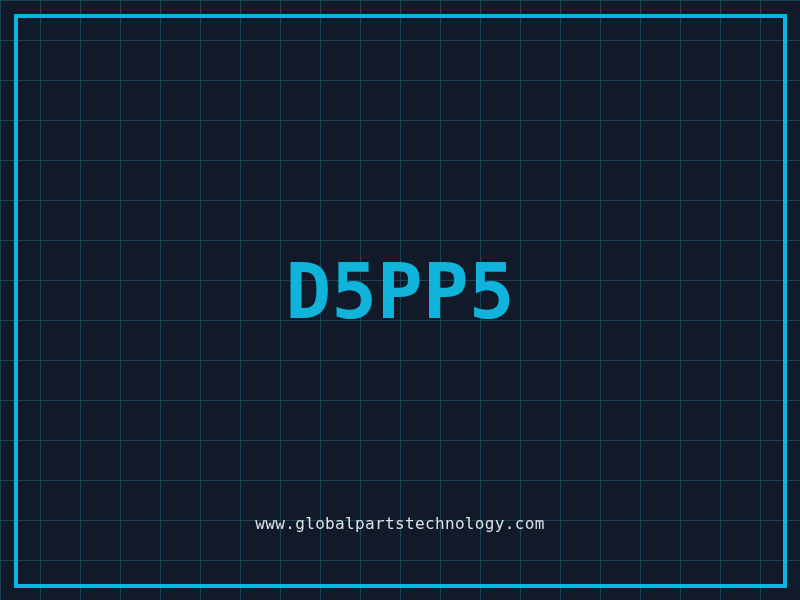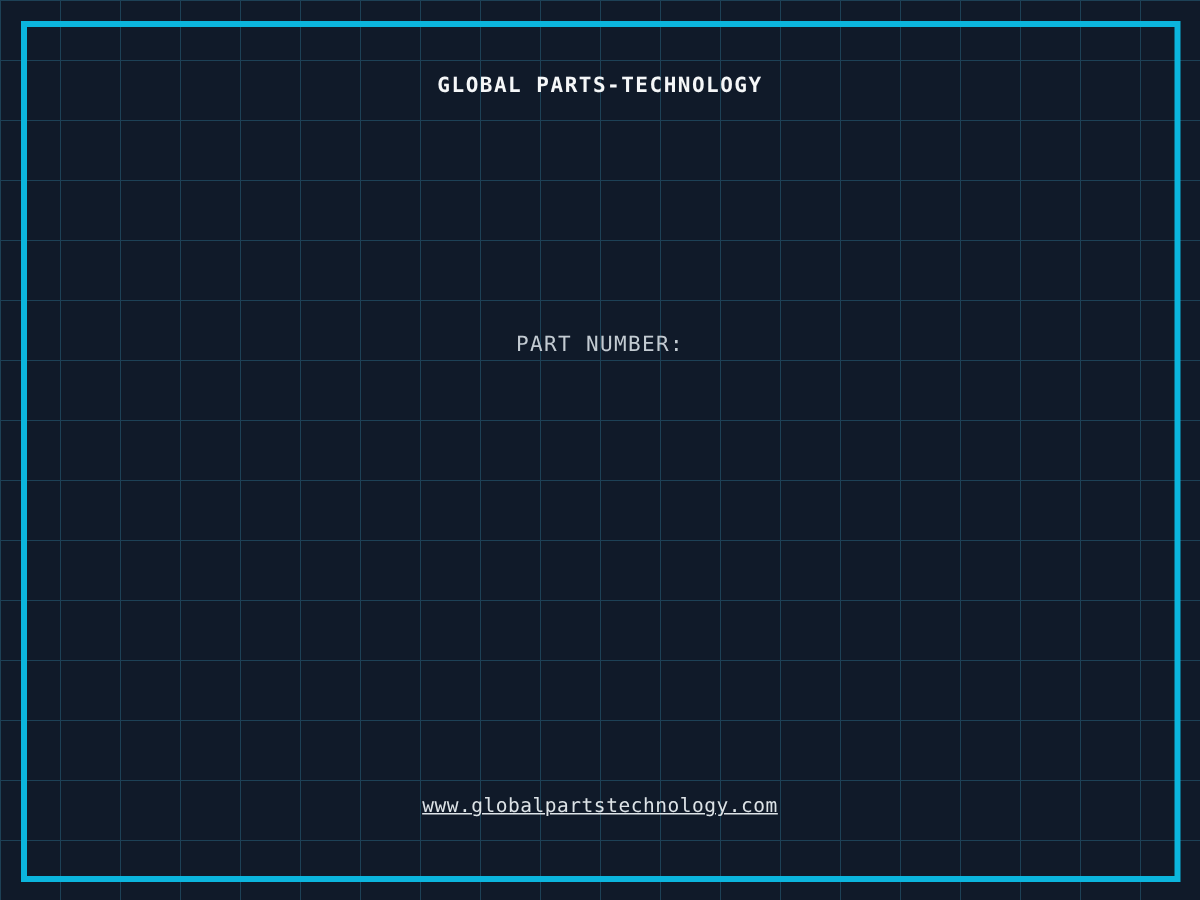--- a/index.html
+++ b/index.html
@@ -62,33 +62,31 @@
   }
   .part-number-value {
     top: 252px;
     font-size: 76px;
     line-height: 1.05;
     font-weight: bold;
     letter-spacing: 0px;
     color: var(--part_number);
   }
   .website-url {
-    top: 530px;
-    font-size: 13px;
+    top: 514px;
+    font-size: 16px;
     letter-spacing: 0.35px;
     color: var(--url);
-    text-decoration: underline;
   }
 </style>
 </head>
 <body>
 
 <div class="page">
   <div class="frame"></div>
 
-  <div class="centered-text brand-title">GLOBAL PARTS-TECHNOLOGY</div>
 
 
-  <div class="centered-text part-number-label">PART NUMBER:</div>
 
+  <div class="centered-text part-number-value">D5PP5</div>
 
   <div class="centered-text website-url">www.globalpartstechnology.com</div>
 </div>
 
 </body></html>

